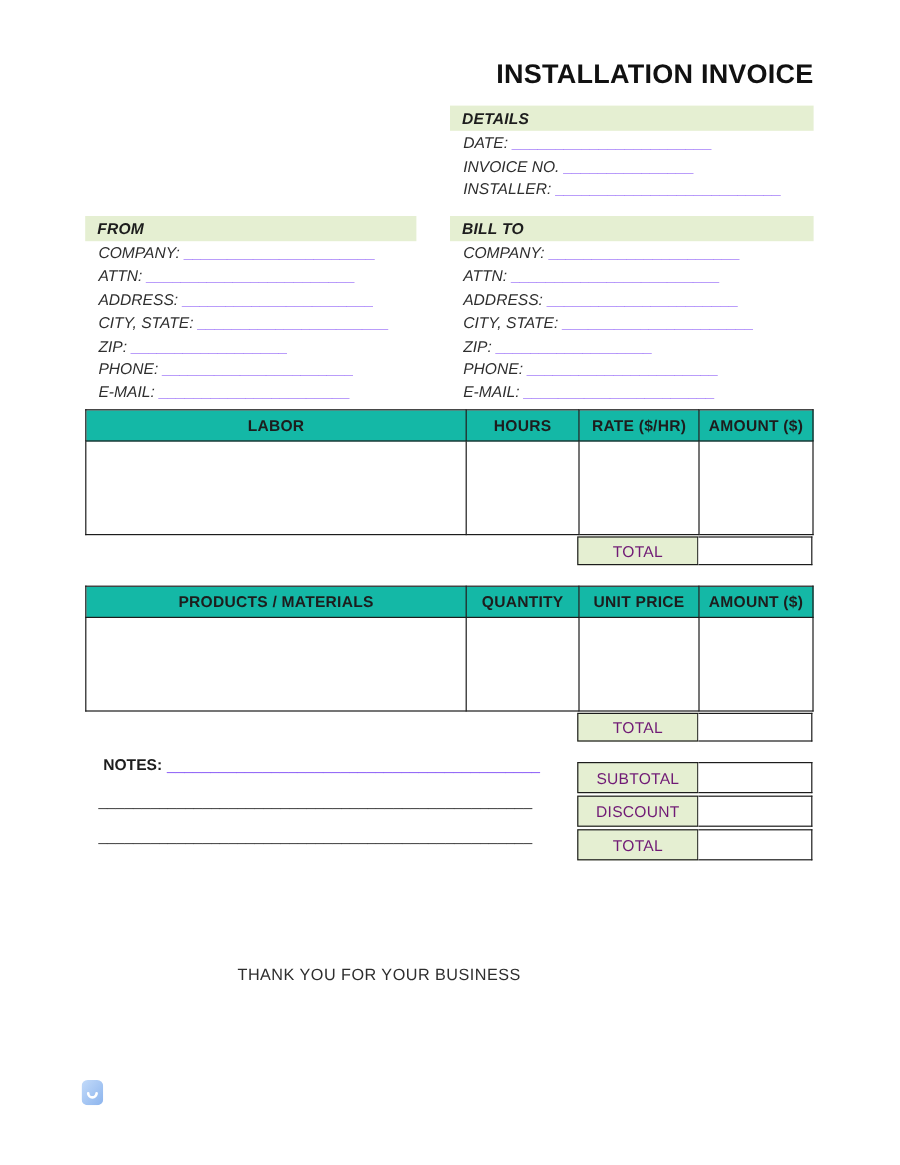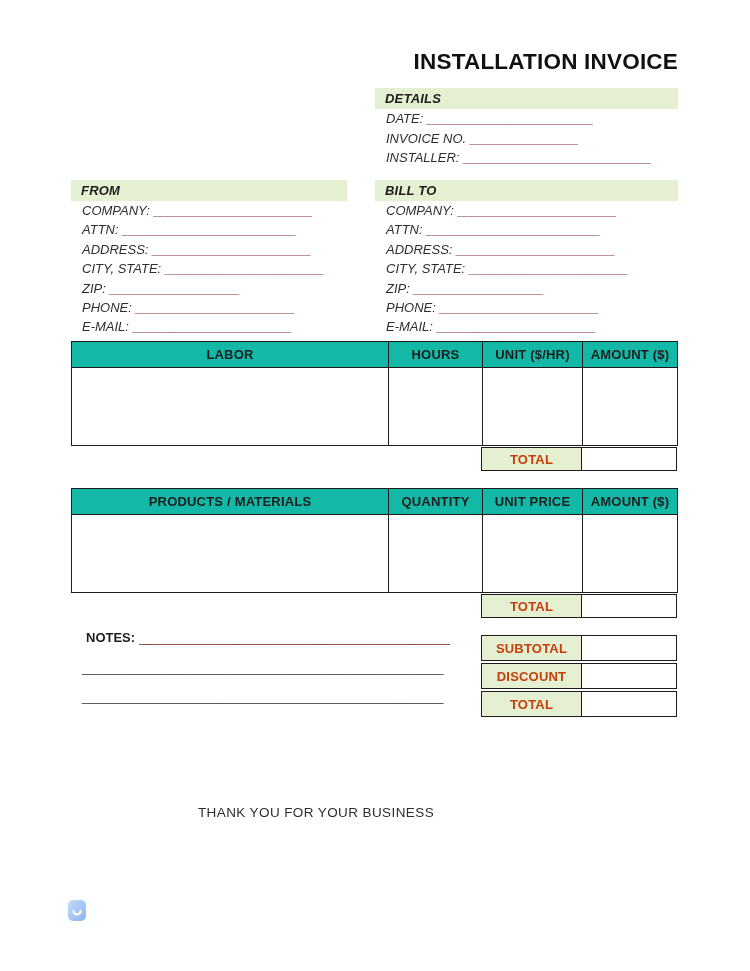--- a/index.html
+++ b/index.html
@@ -16,34 +16,34 @@
   }
 
   .section-bar {
     background:#e5efd2; font-weight:bold; font-size:13px; color:#1d1d1d;
     line-height:21px; height:21px; padding-left:10px; letter-spacing:.2px;
   }
   .block { font-size:13px;font-style:italic; }
   .field-row { line-height:19.4px; padding-left:11px; white-space:nowrap; color:#2e2e2e; }
   .details-block .field-row { line-height:19.7px; }
   .lbl { }
-  .line { margin-left:4px; color:#7f1d1d; letter-spacing:0; }
+  .line { margin-left:4px; color:#8b5cf6; letter-spacing:0; }
 
   table.grid { border-collapse:collapse; table-layout:fixed; }
   table.grid th {
     background:#14b8a6; border:1.5px solid #1c1c1c; height:25px;
     font-size:13px; font-weight:bold; color:#1d1d1d; text-align:center; padding:0;
     letter-spacing:.2px;
   }
   table.grid td.bodycell { border:1.5px solid #1c1c1c; height:75px; background:#fff; font-size:13px; }
 
   .pair-row { display:flex; }
   .cell-label {
     box-sizing:border-box; width:101px; background:#e5efd2;
-    border:1.5px solid #1c1c1c; font-size:13px; font-weight:bold; color:#c2410c;
+    border:1.5px solid #1c1c1c; font-size:13px; font-weight:normal; color:#701a75;
     display:flex; align-items:center; justify-content:center; letter-spacing:.2px;
   }
   .cell-value {
     box-sizing:border-box; width:95px; background:#fff;
     border:1.5px solid #1c1c1c; border-left:none; font-size:13px;
   }
   .h24 { height:24px; }
   .h26 { height:26px; }
   .summary-row { margin-bottom:2px; }
 
@@ -130,21 +130,21 @@
     <colgroup>
       <col style="width:317px">
         <col style="width:94px">
         <col style="width:100px">
         <col style="width:95px">
     </colgroup>
     <thead>
       <tr>
         <th>LABOR</th>
         <th>HOURS</th>
-        <th>UNIT ($/HR)</th>
+        <th>RATE ($/HR)</th>
         <th>AMOUNT ($)</th>
       </tr>
     </thead>
     <tbody>
       <tr>
         <td class="bodycell"></td>
         <td class="bodycell"></td>
         <td class="bodycell"></td>
         <td class="bodycell"></td>
       </tr>

